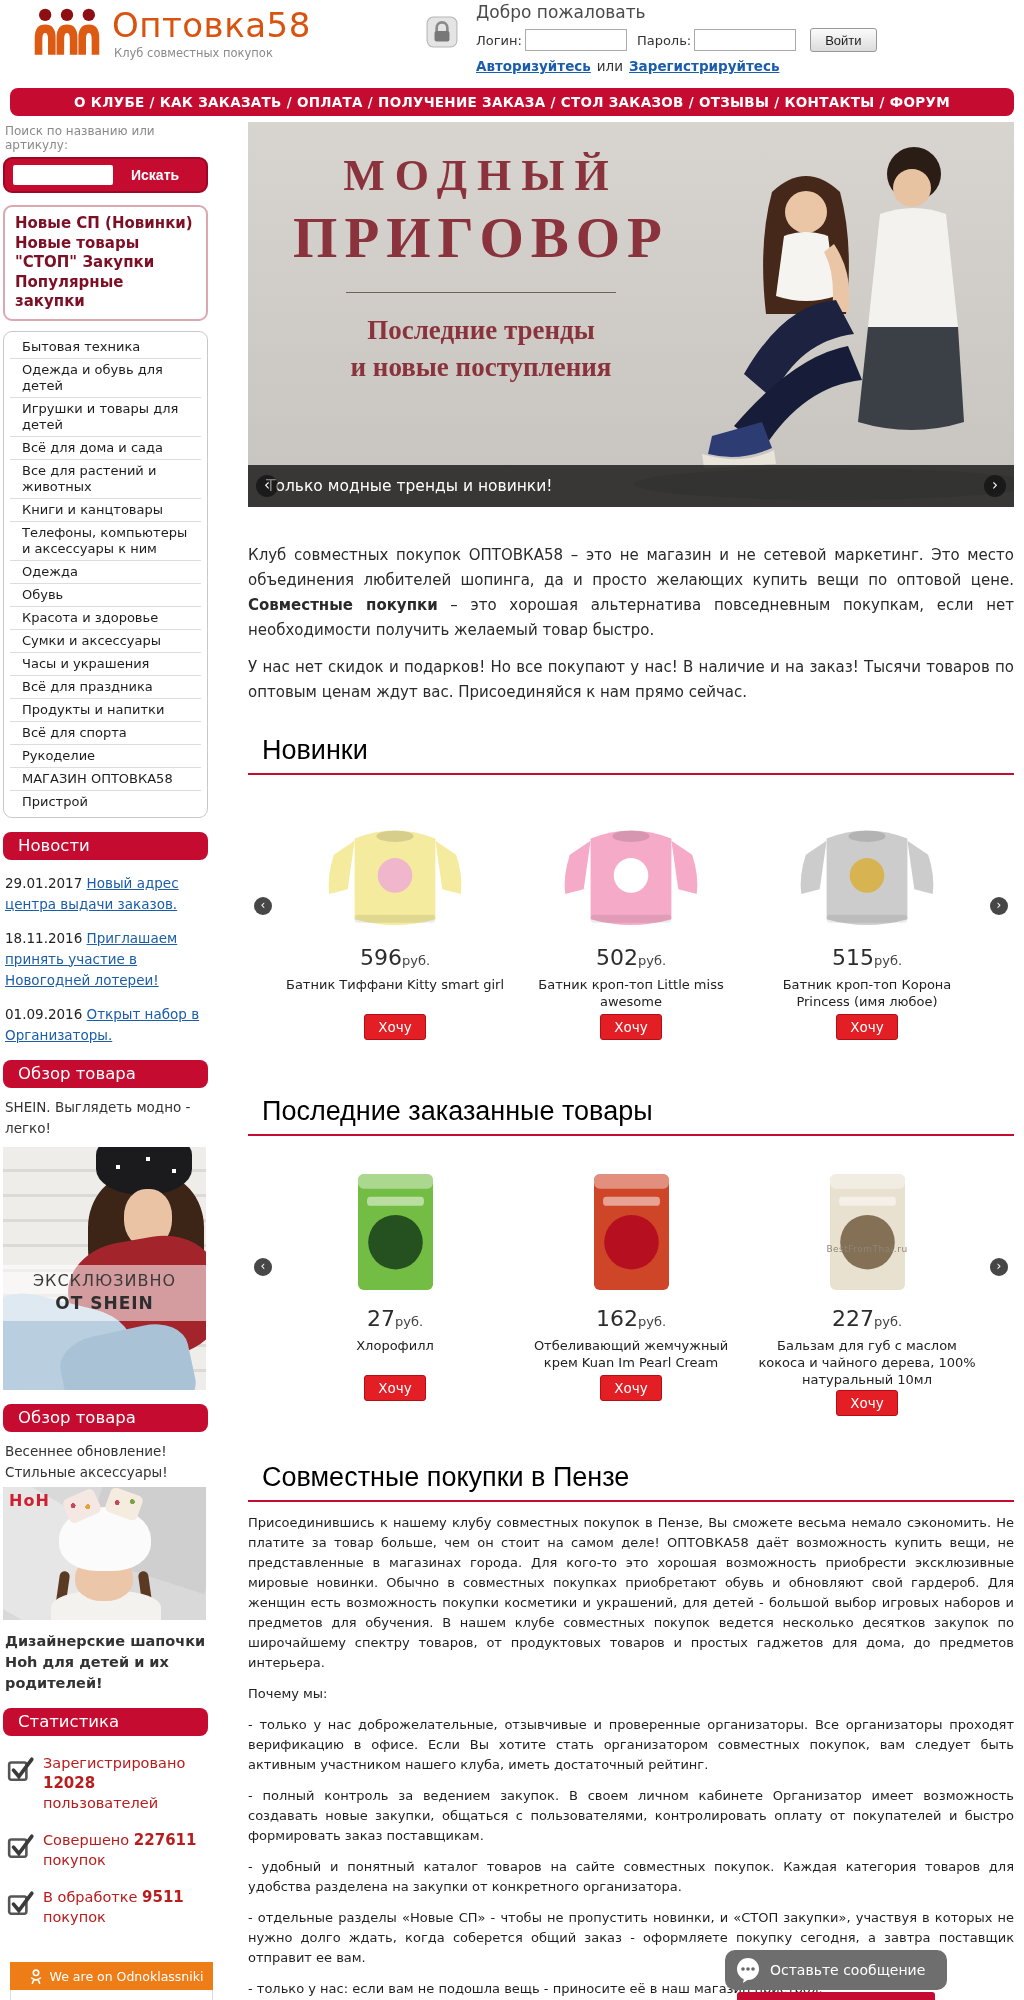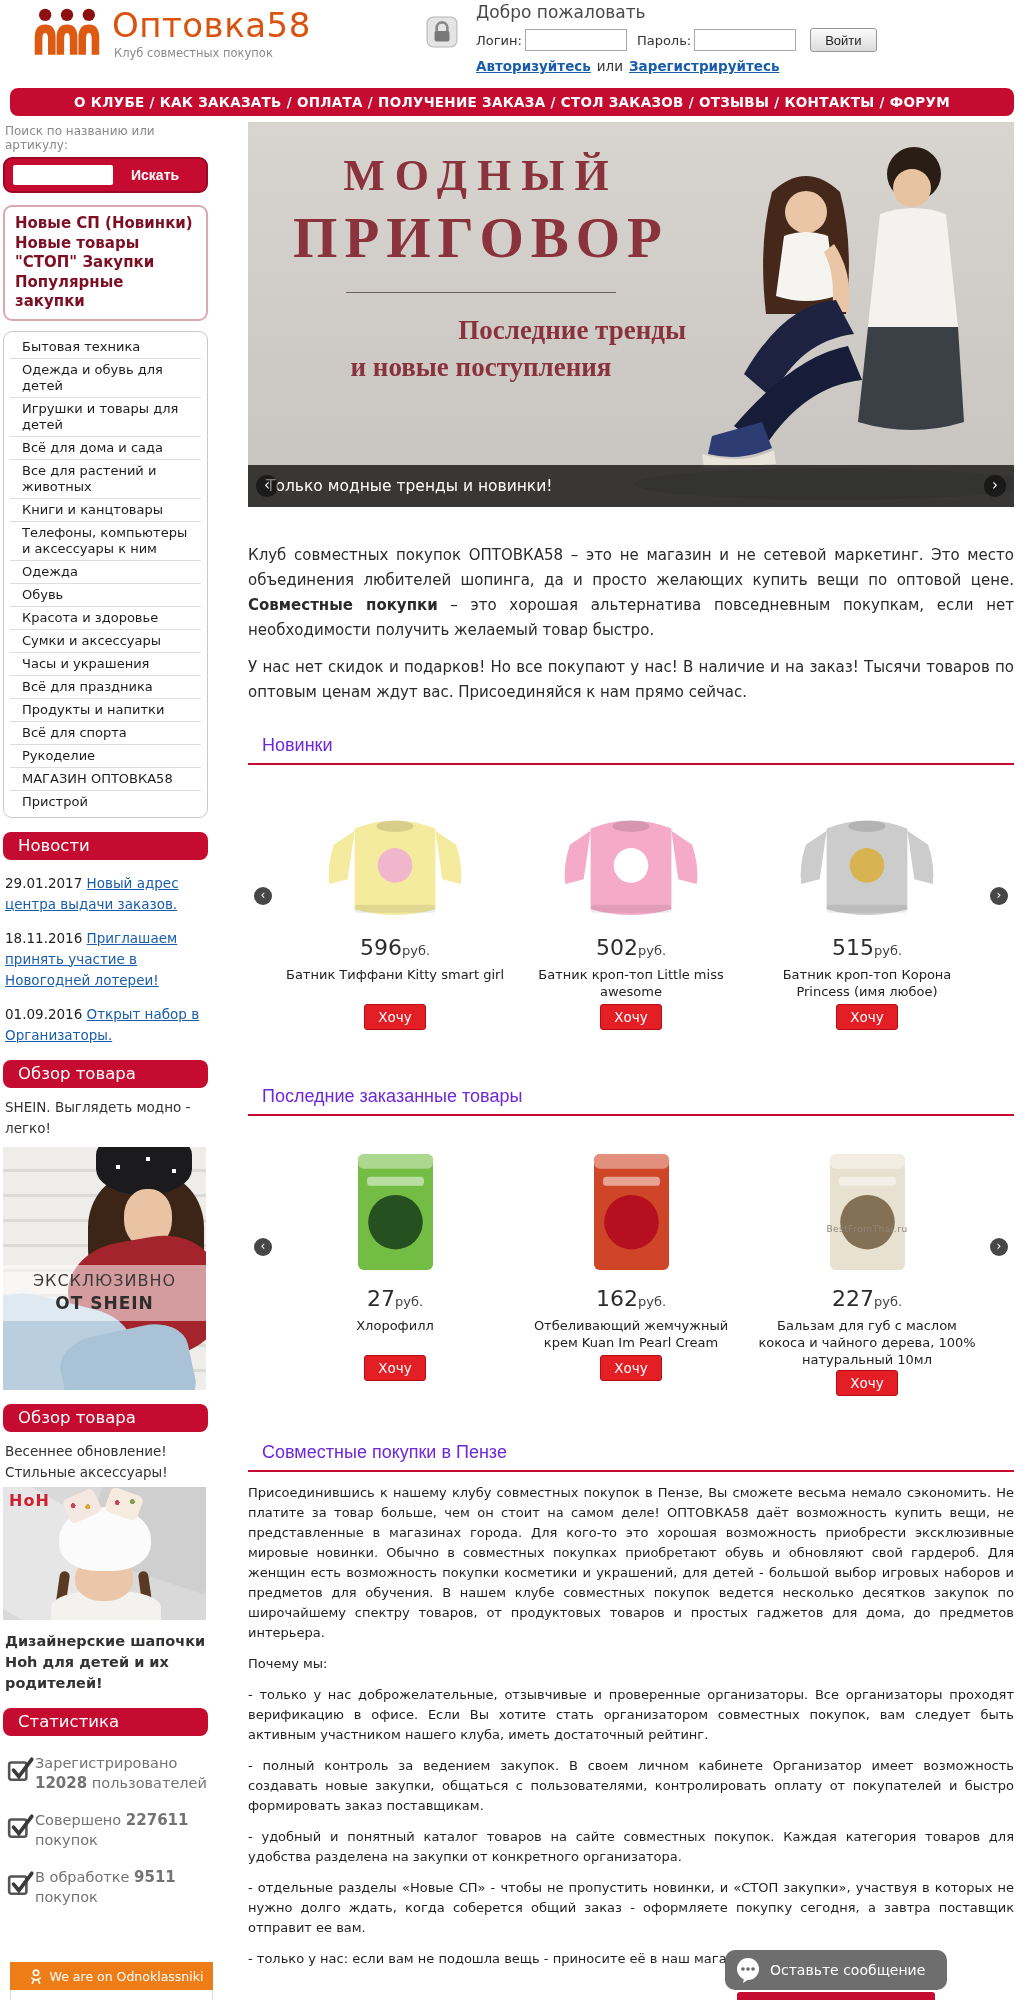--- a/index.html
+++ b/index.html
@@ -74,48 +74,48 @@
             background:radial-gradient(circle 4px at 10px 14px,#c4485a 60%,transparent 65%),
                        radial-gradient(circle 4px at 24px 8px,#7da04a 60%,transparent 65%),#f5ecdf;}
   .hat-face{position:absolute;left:72px;top:70px;width:58px;height:44px;background:#ecc6a8;border-radius:46%;}
   .hat-body{position:absolute;left:48px;top:104px;width:110px;height:40px;background:#f4f2ee;border-radius:40% 40% 0 0;}
   .hat-braid1{position:absolute;left:54px;top:84px;width:10px;height:48px;background:#5a3a22;border-radius:5px;transform:rotate(8deg);}
   .hat-braid2{position:absolute;left:138px;top:84px;width:10px;height:48px;background:#5a3a22;border-radius:5px;transform:rotate(-8deg);}
   .hat-logo{position:absolute;left:6px;top:4px;font-size:16px;font-weight:bold;color:#d02030;letter-spacing:1px;}
   
   .stat-item{margin-top:17px;display:flex;padding-left:4px;}
   .stat-item svg{flex:0 0 28px;margin-top:2px;}
-  .stat-text{font-size:14.5px;line-height:20px;color:#737373;}
+  .stat-text{margin-left:8px;font-size:14.5px;line-height:20px;color:#b91c1c;}
   .stat-text b{font-size:15px;}
   
   .ok-widget{position:absolute;left:10px;top:1962px;width:203px;}
   .ok-bar{height:28px;background:var(--orange,#ef7d17);display:flex;align-items:center;padding-left:8px;justify-content:center;}
   .ok-bar span{color:#fff;font-size:12.5px;margin-left:6px;}
   .ok-body{height:12px;background:#fff;border:1px solid #ddd;border-top:none;}
   
   .main{position:absolute;left:248px;top:122px;width:766px;}
   .banner{position:relative;width:766px;height:385px;overflow:hidden;
           background:linear-gradient(180deg,#d8d5d1,#c7c3bf);}
   .banner-text{position:absolute;left:28px;top:28px;width:410px;text-align:center;color:var(--banner_text,#8a333c);
                font-family:"Liberation Serif","DejaVu Serif",serif;}
   .bt1{font-size:44px;font-weight:bold;letter-spacing:10px;}
   .bt2{font-size:57px;font-weight:bold;letter-spacing:7px;margin-top:4px;}
   .bdiv{width:270px;height:1px;background:#6f6158;margin:22px auto 0 auto;}
-  .bt3{font-size:27px;font-weight:bold;margin-top:22px;text-align:right;}
+  .bt3{font-size:27px;font-weight:bold;margin-top:22px;}
   .bt4{font-size:27px;font-weight:bold;margin-top:6px;}
   .models{position:absolute;right:0;bottom:0;}
   .banner-strip{position:absolute;left:0;right:0;bottom:0;height:42px;background:rgba(15,15,15,0.78);
                 color:#fff;font-size:15.5px;line-height:42px;padding-left:18px;}
   .b-arrow{position:absolute;bottom:10px;width:22px;height:22px;border-radius:50%;background:rgba(0,0,0,0.5);
            color:#fff;text-align:center;line-height:20px;font-size:15px;cursor:pointer;}
   .b-arrow.left{left:8px;} .b-arrow.right{right:8px;}
   .intro-p{margin:0;font-size:15px;line-height:25px;color:#2a2a2a;text-align:justify;}
   .intro-p.first{margin-top:36px;} .intro-p + .intro-p{margin-top:12px;}
   .sec-head{margin-top:30px;border-bottom:2px solid var(--brand,#c50b2f);padding:0 0 7px 14px;
-            font-family:"Liberation Sans",sans-serif;font-size:18px;color:#6d28d9;}
+            font-family:"Liberation Sans",sans-serif;font-size:27px;color:#000000;}
   .sec-head.h2{margin-top:56px;} .sec-head.h3{margin-top:46px;}
   .carousel{position:relative;margin-top:14px;padding:0 36px;}
   .cards{display:flex;justify-content:center;gap:14px;}
   .card{width:224px;text-align:center;}
   .card-img{height:148px;display:flex;align-items:flex-end;justify-content:center;position:relative;}
   .price{margin-top:8px;font-size:22px;color:#2c2c2c;}
   .price .cur{font-size:13px;color:#444;}
   .pname{margin-top:6px;font-size:13px;line-height:17px;color:#222;min-height:36px;}
   .want{margin-top:2px;display:inline-block;background:var(--button_red,#e31e24);color:#fff;font-size:13.5px;
         padding:4px 13px;border-radius:3px;border:1px solid #b30e14;cursor:pointer;}

